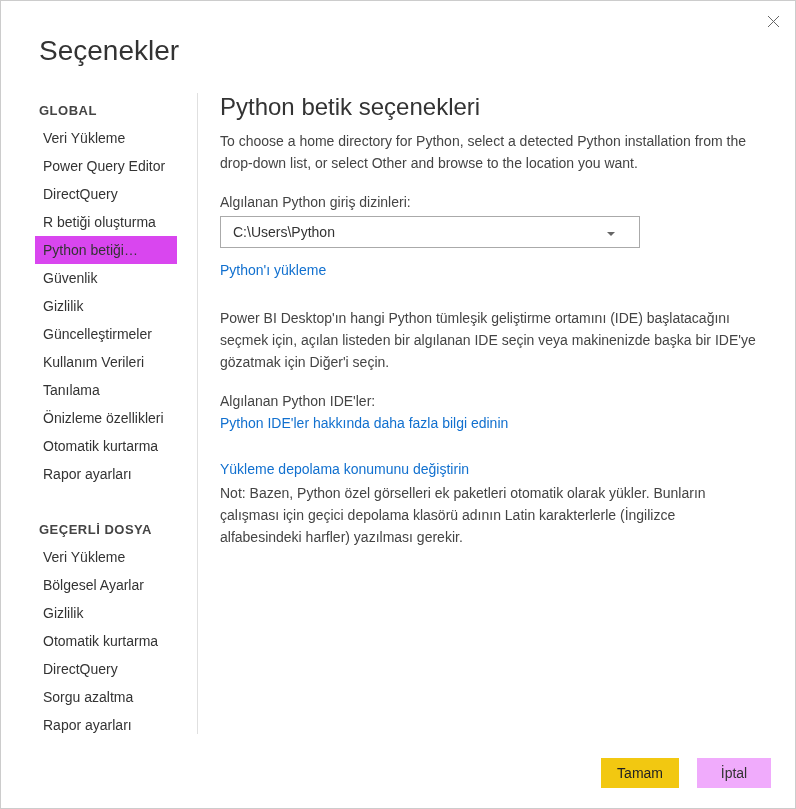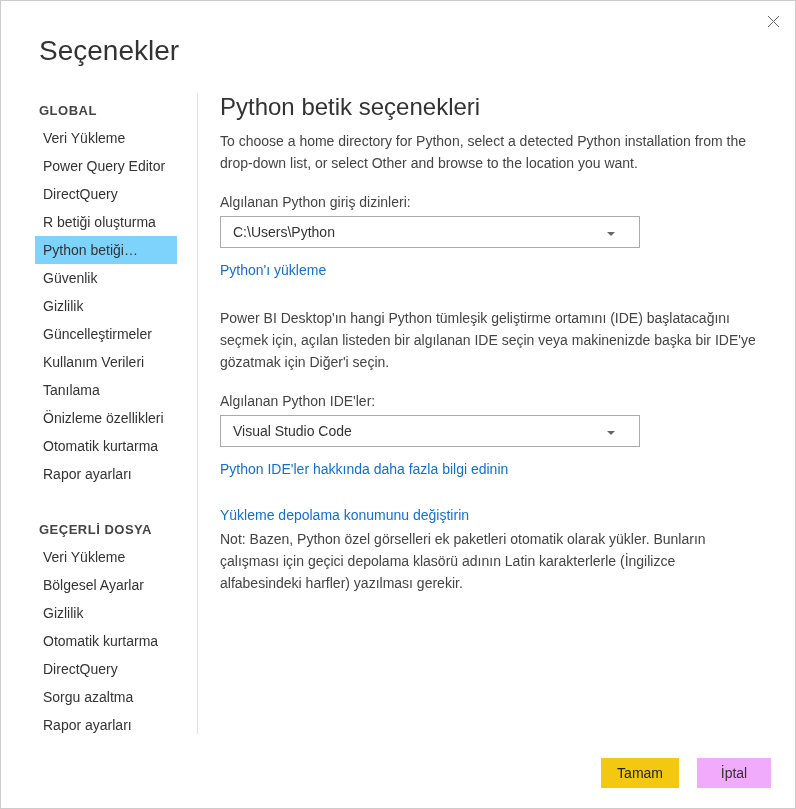--- a/index.html
+++ b/index.html
@@ -65,21 +65,21 @@
       color: #333;
       padding: 6px 8px 6px 8px;
       margin-left: -4px;
       cursor: pointer;
       white-space: nowrap;
       overflow: hidden;
       text-overflow: ellipsis;
       width: 142px;
     }
     .nav-item.selected {
-      background: #7dd3fc;
+      background: #d946ef;
     }
     .divider {
       width: 1px;
       background: #e0e0e0;
       margin: 0 0 0 8px;
     }
     .main {
       flex: 1;
       padding: 0 38px 0 22px;
       overflow-y: auto;
@@ -213,28 +213,20 @@
           </svg>
       </span>
     </div>
     <a class="link">Python'ı yükleme</a>
 
     <div class="spacer-md"></div>
 
     <div class="description">Power BI Desktop'ın hangi Python tümleşik geliştirme ortamını (IDE) başlatacağını seçmek için, açılan listeden bir algılanan IDE seçin veya makinenizde başka bir IDE'ye gözatmak için Diğer'i seçin.</div>
 
     <div class="field-label">Algılanan Python IDE'ler:</div>
-    <div class="dropdown">
-      <span class="dropdown-value">Visual Studio Code</span>
-      <span class="dropdown-caret">
-        <svg viewBox="0 0 8 5">
-            <path d="M0 0 L4 4 L8 0 Z"></path>
-          </svg>
-      </span>
-    </div>
     <a class="link">Python IDE'ler hakkında daha fazla bilgi edinin</a>
 
     <div class="spacer-md"></div>
 
     <a class="link">Yükleme depolama konumunu değiştirin</a>
     <div class="spacer-sm" style="height:6px;"></div>
     <div class="note">Not: Bazen, Python özel görselleri ek paketleri otomatik olarak yükler. Bunların çalışması için geçici depolama klasörü adının Latin karakterlerle (İngilizce alfabesindeki harfler) yazılması gerekir.</div>
   </div>
 </div>
 

